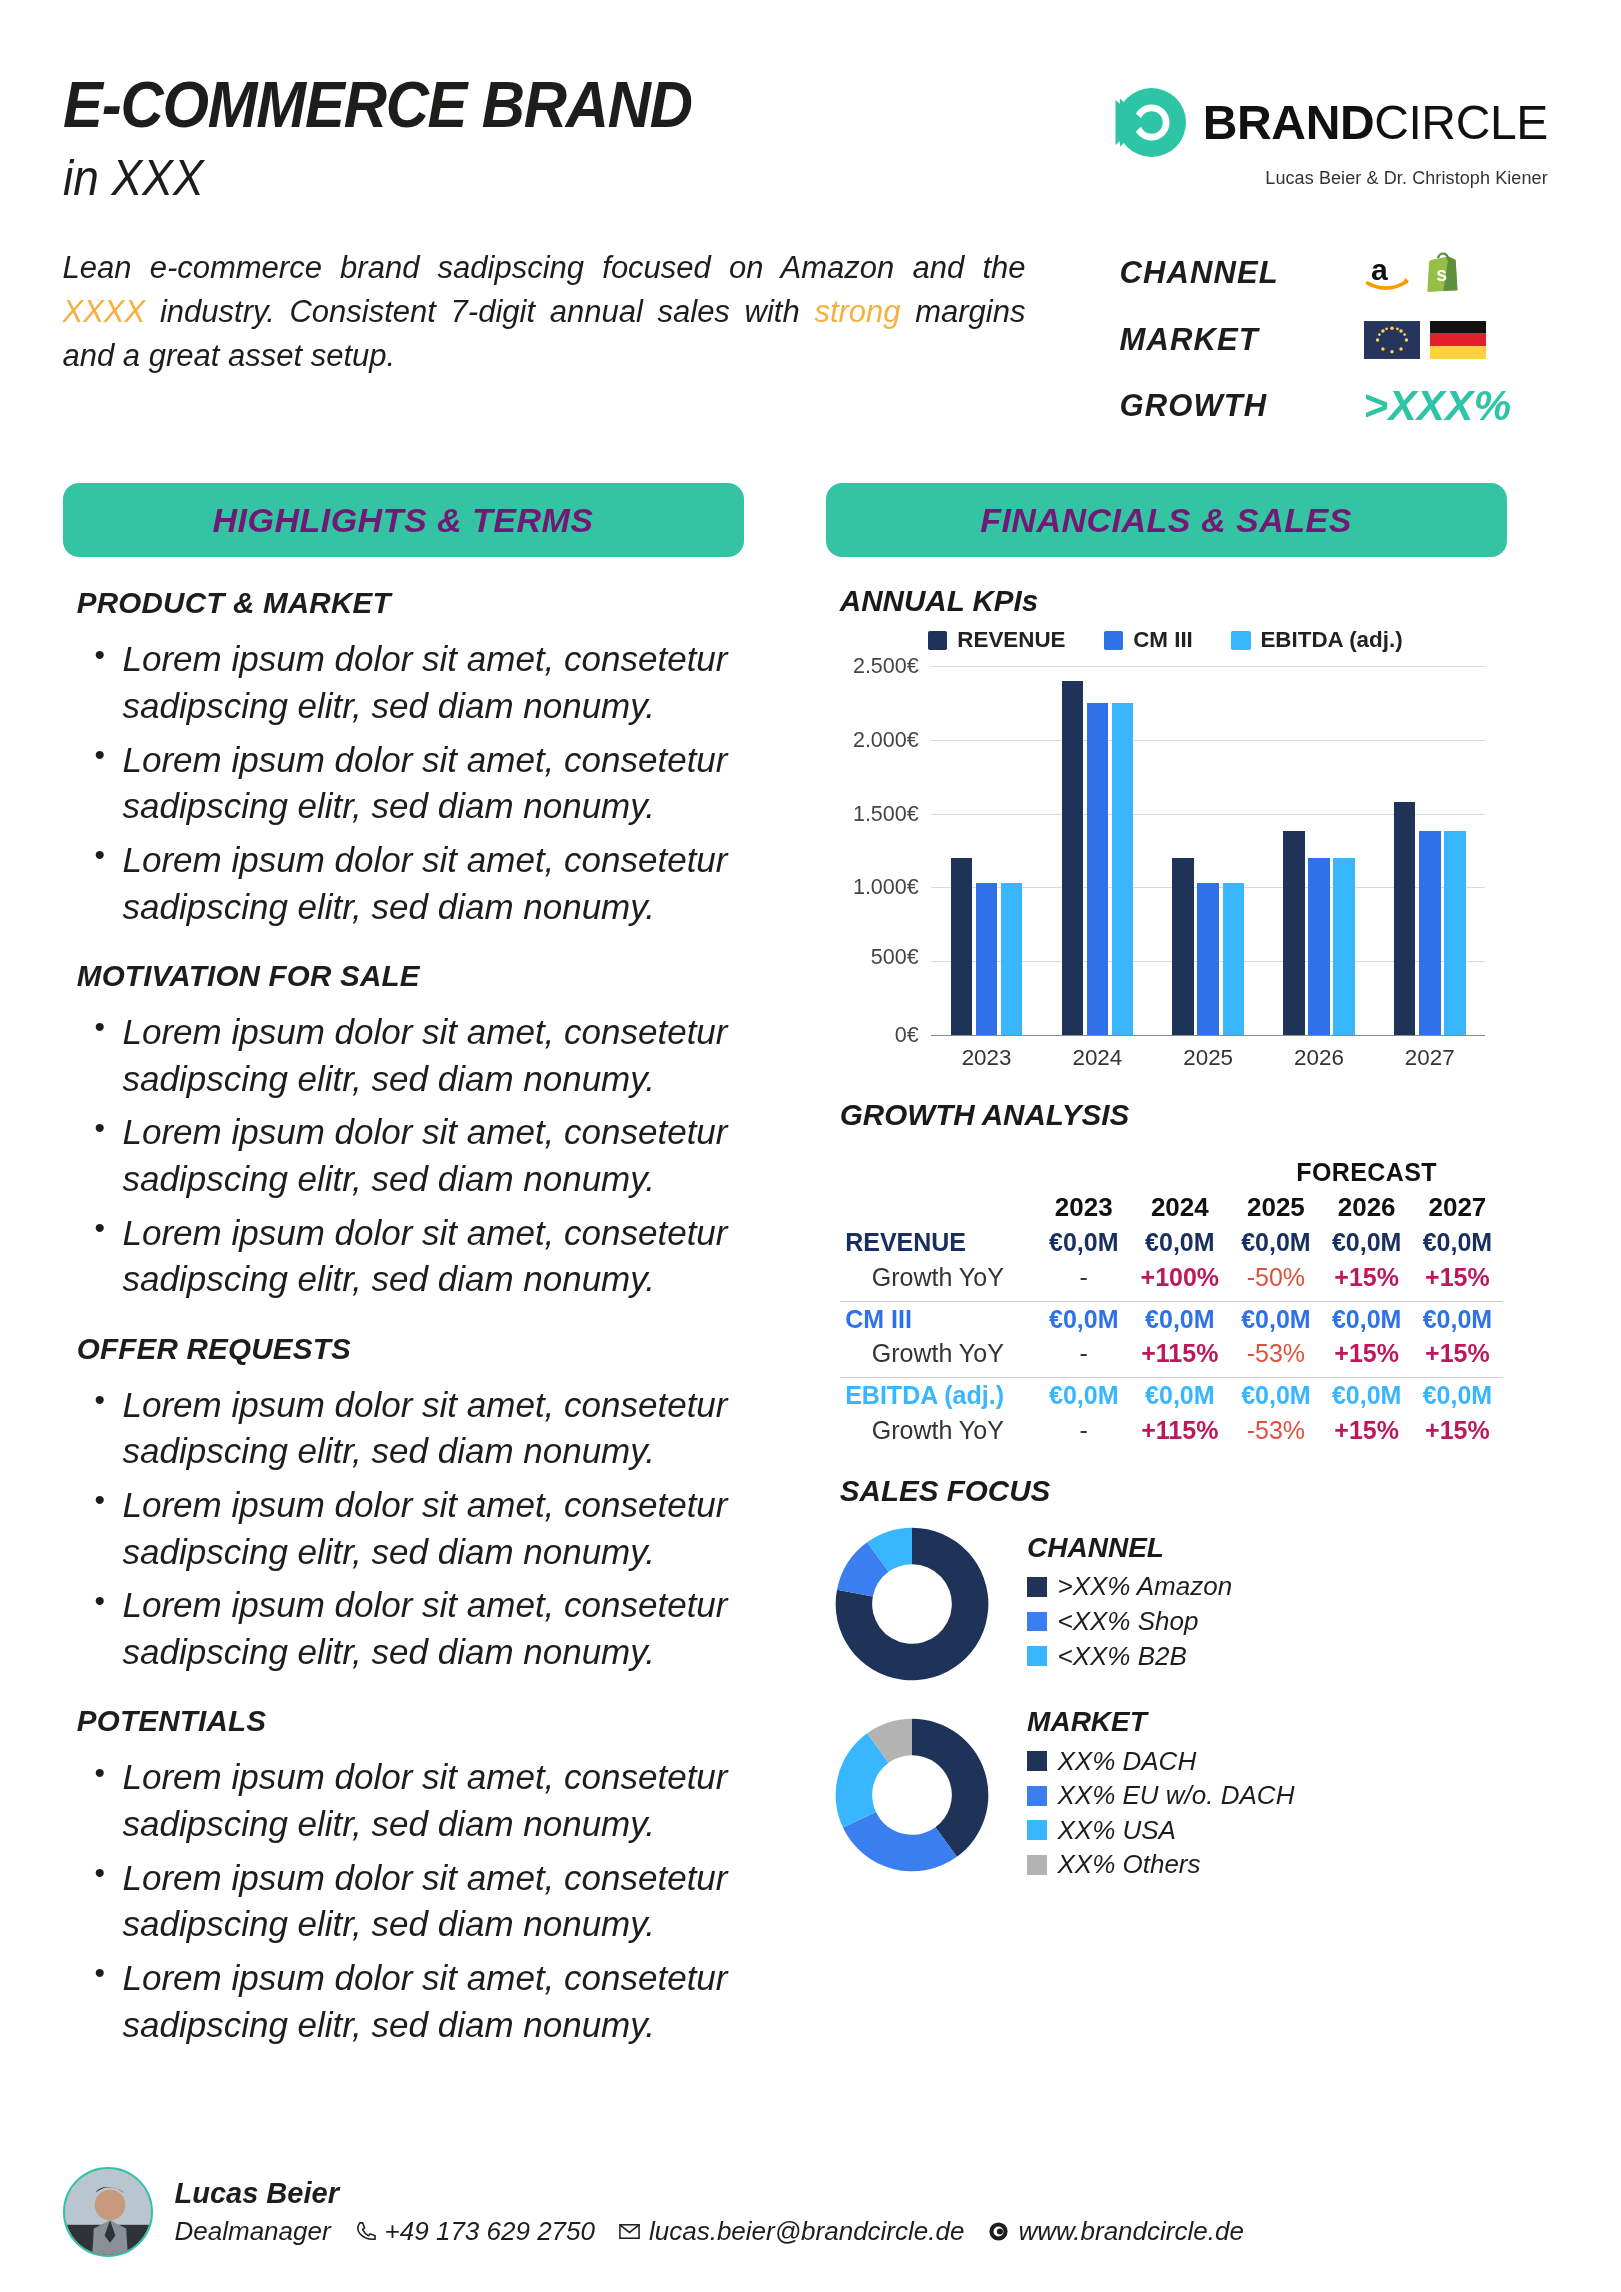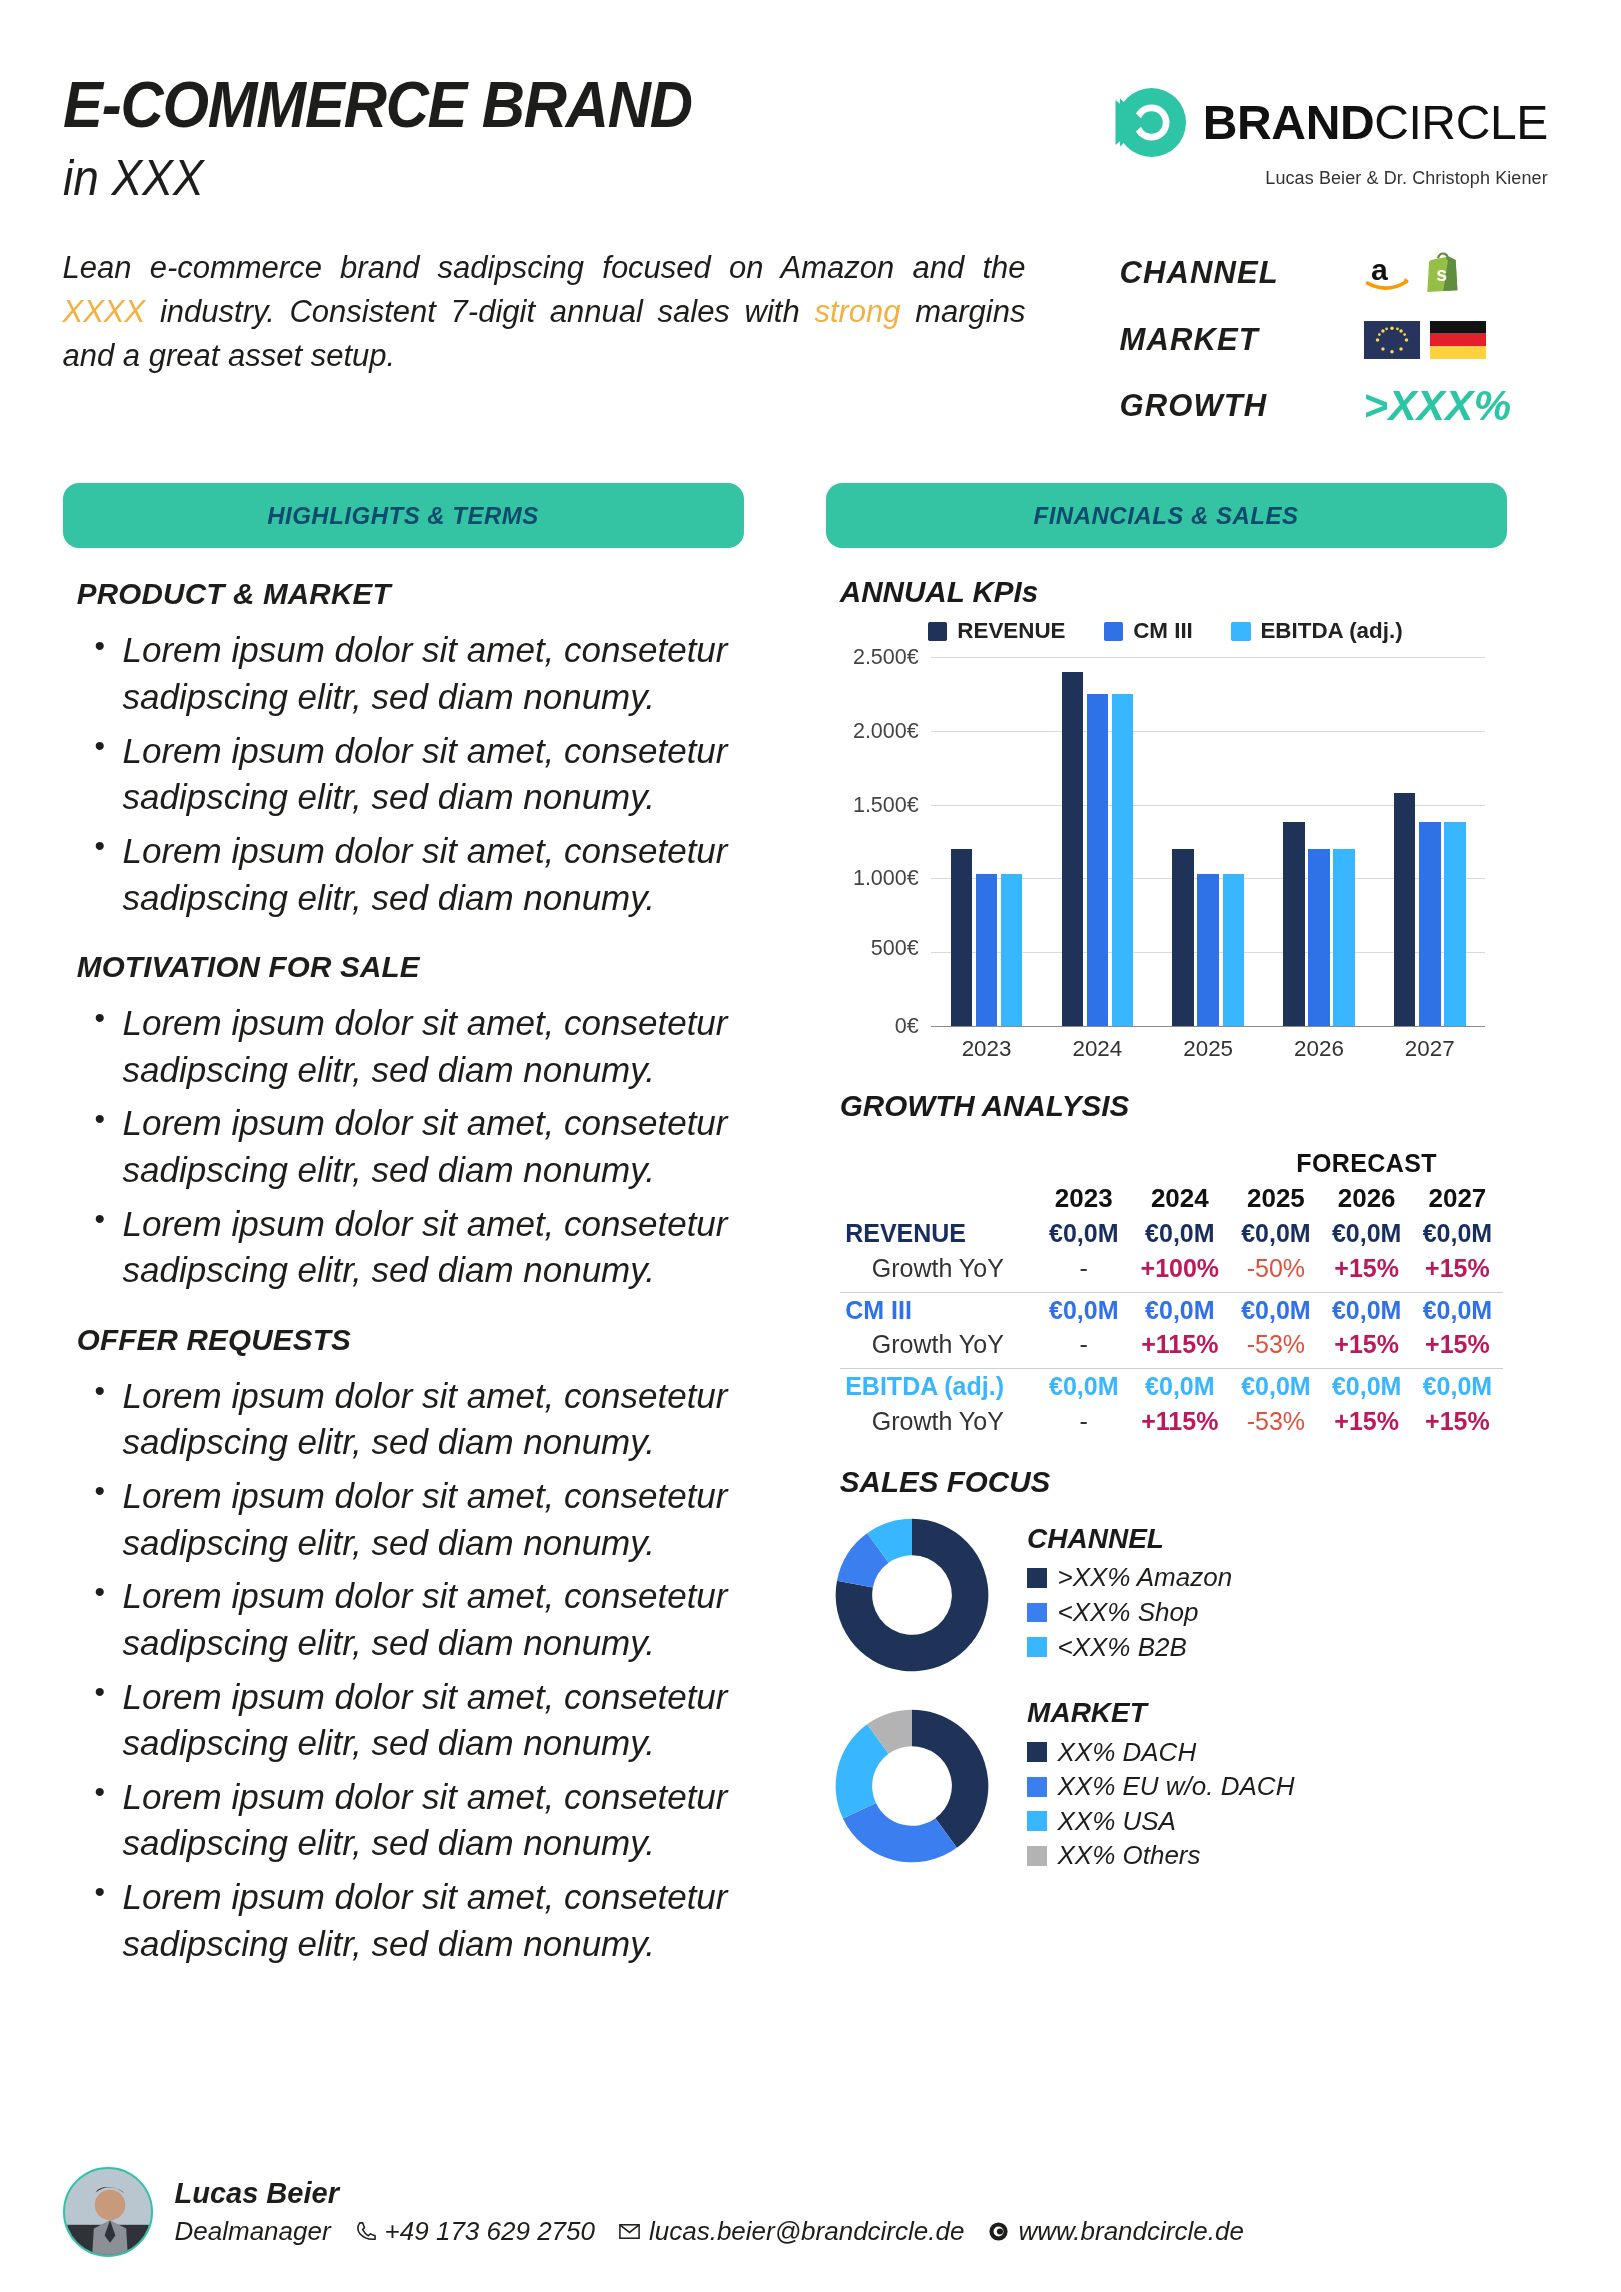--- a/index.html
+++ b/index.html
@@ -49,23 +49,23 @@
   .ic{ display:block; }
   .fact-ch .fact-label{ min-width:228px; }
   .fact-mk .fact-label{ min-width:228px; }
   .fact-gr .fact-label{ min-width:228px; }
 
   
   .cols{ display:flex; gap:82px; margin-top:34px; padding:0 12.5px; }
   .col-left{ width:681px; }
   .col-right{ width:681px; }
   .band{
-    background:#35c4a3; color:#0c4a6e; border-radius:16px;
-    height:65px; display:flex; align-items:center; justify-content:center;
-    font-size:24px; font-weight:bold; font-style:italic; letter-spacing:0.5px;
+    background:#35c4a3; color:#701a75; border-radius:16px;
+    height:74px; display:flex; align-items:center; justify-content:center;
+    font-size:34px; font-weight:bold; font-style:italic; letter-spacing:0.5px;
   }
 
   .sec-head{
     font-size:29.6px; font-weight:bold; font-style:italic; color:#1d1d1b;
     margin:29px 0 16px 14.3px; letter-spacing:0.2px;
   }
   ul.bullets{ list-style:none; margin:0 0 0 30px; }
   ul.bullets li{ position:relative; padding-left:30px; margin-bottom:7.2px;
     font-size:35px; font-style:italic; line-height:1.33; color:#1d1d1b; font-weight:300; }
   ul.bullets li:before{ content:"•"; position:absolute; left:1.8px; top:-1.8px; font-size:30px; }
@@ -222,20 +222,21 @@
         <li>Lorem ipsum dolor sit amet, consetetur sadipscing elitr, sed diam nonumy.</li>
       </ul>
 
       <div class="sec-head">OFFER REQUESTS</div>
       <ul class="bullets">
         <li>Lorem ipsum dolor sit amet, consetetur sadipscing elitr, sed diam nonumy.</li>
         <li>Lorem ipsum dolor sit amet, consetetur sadipscing elitr, sed diam nonumy.</li>
         <li>Lorem ipsum dolor sit amet, consetetur sadipscing elitr, sed diam nonumy.</li>
       </ul>
 
+      <div class="sec-head">POTENTIALS</div>
       <ul class="bullets">
         <li>Lorem ipsum dolor sit amet, consetetur sadipscing elitr, sed diam nonumy.</li>
         <li>Lorem ipsum dolor sit amet, consetetur sadipscing elitr, sed diam nonumy.</li>
         <li>Lorem ipsum dolor sit amet, consetetur sadipscing elitr, sed diam nonumy.</li>
       </ul>
     </div>
 
     <div class="col-right">
       <div class="band">FINANCIALS &amp; SALES</div>
 

